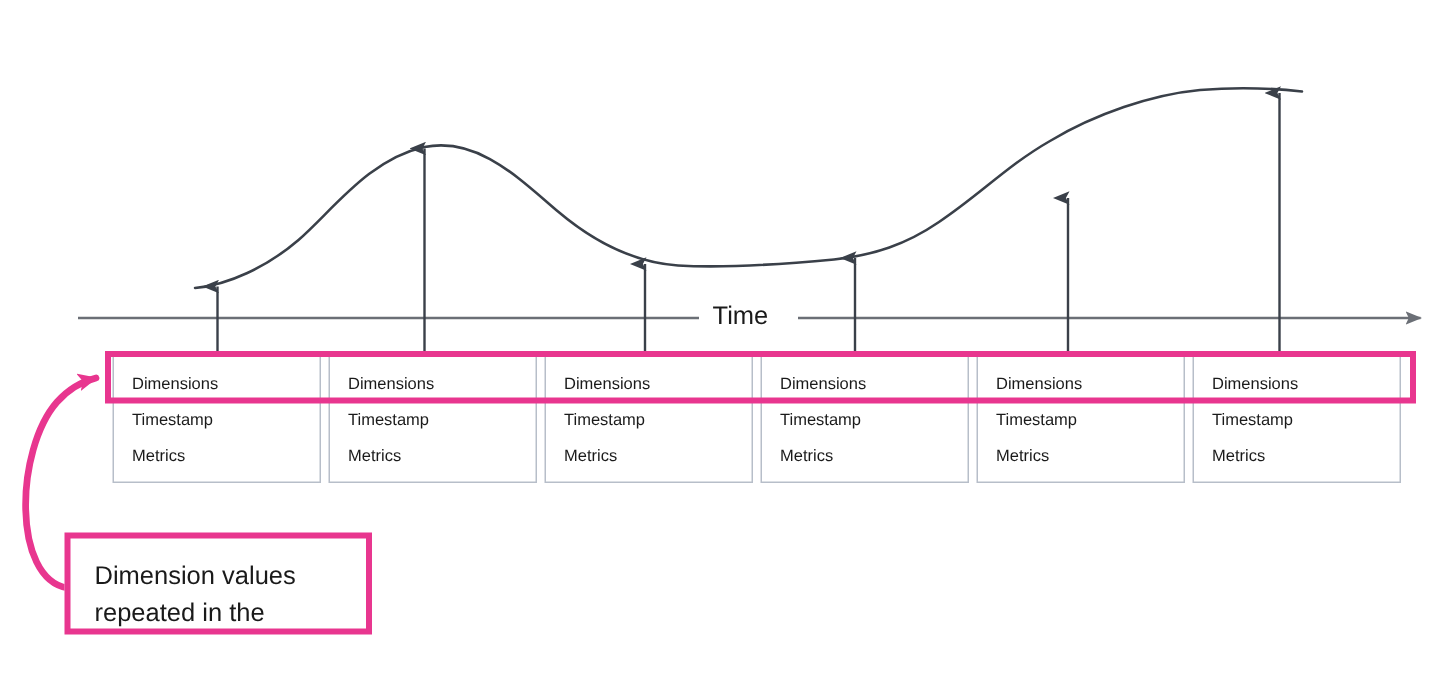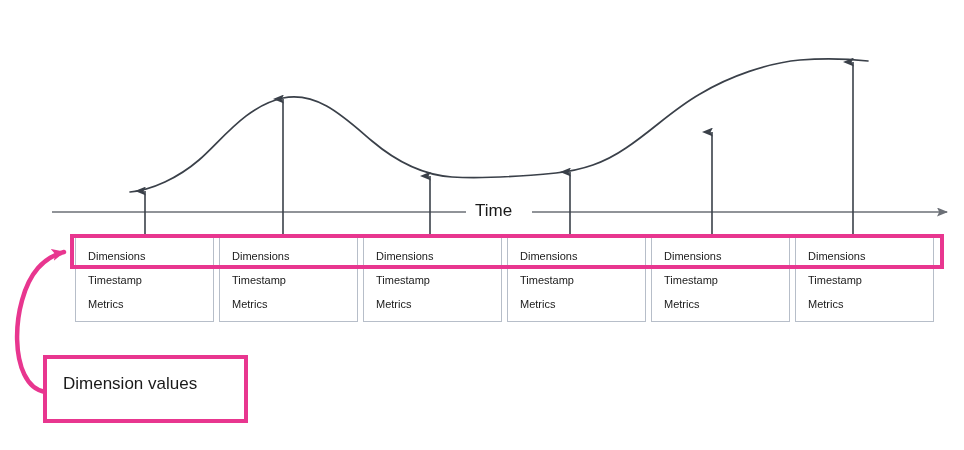--- a/index.html
+++ b/index.html
@@ -158,15 +158,16 @@
   <div class="record-box" style="left:795px; top:237px; width:139px; height:85px;">
     <span class="field">Dimensions</span>
     <span class="field">Timestamp</span>
     <span class="field">Metrics</span>
   </div>
 
   <div class="highlight-band" style="left:70px; top:234px; width:874px; height:35px;"></div>
 
   <div class="callout-box" style="left:43px; top:345px; width:205px; height:68px;margin-top:10px;">
     <div>Dimension values</div>
+    <div>repeated in the</div>
   </div>
 
 </div>
 
 </body></html>

